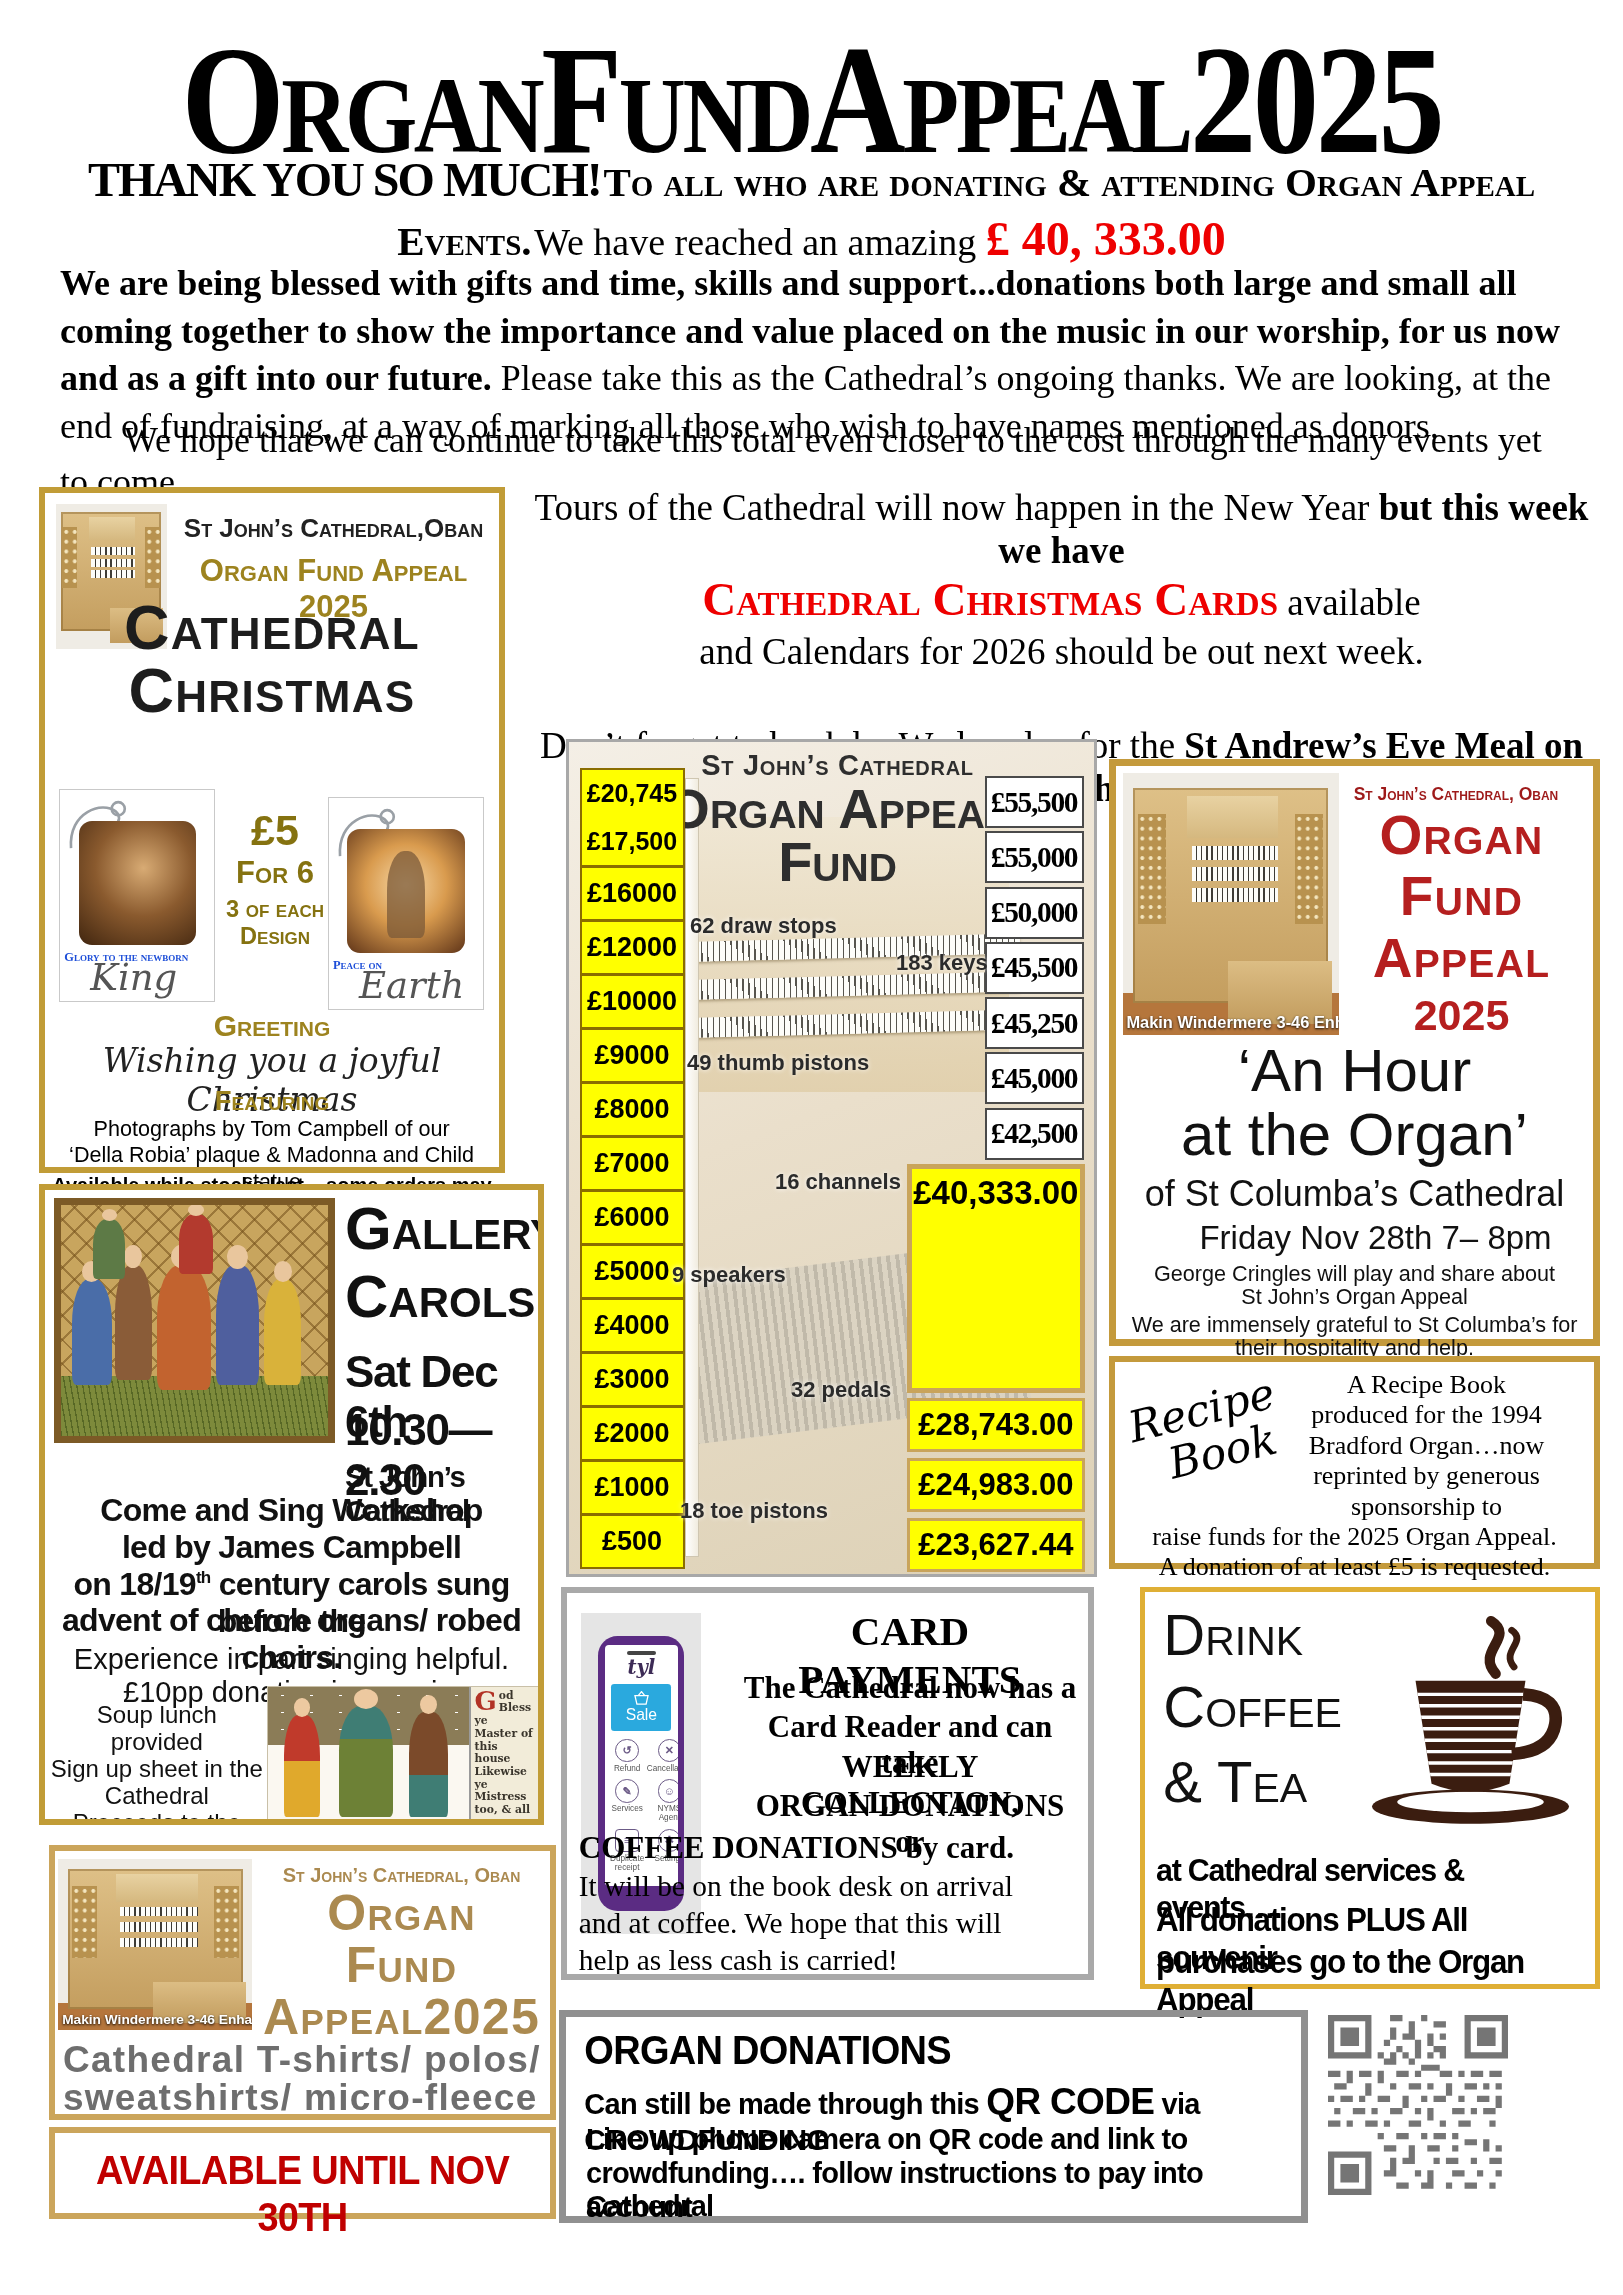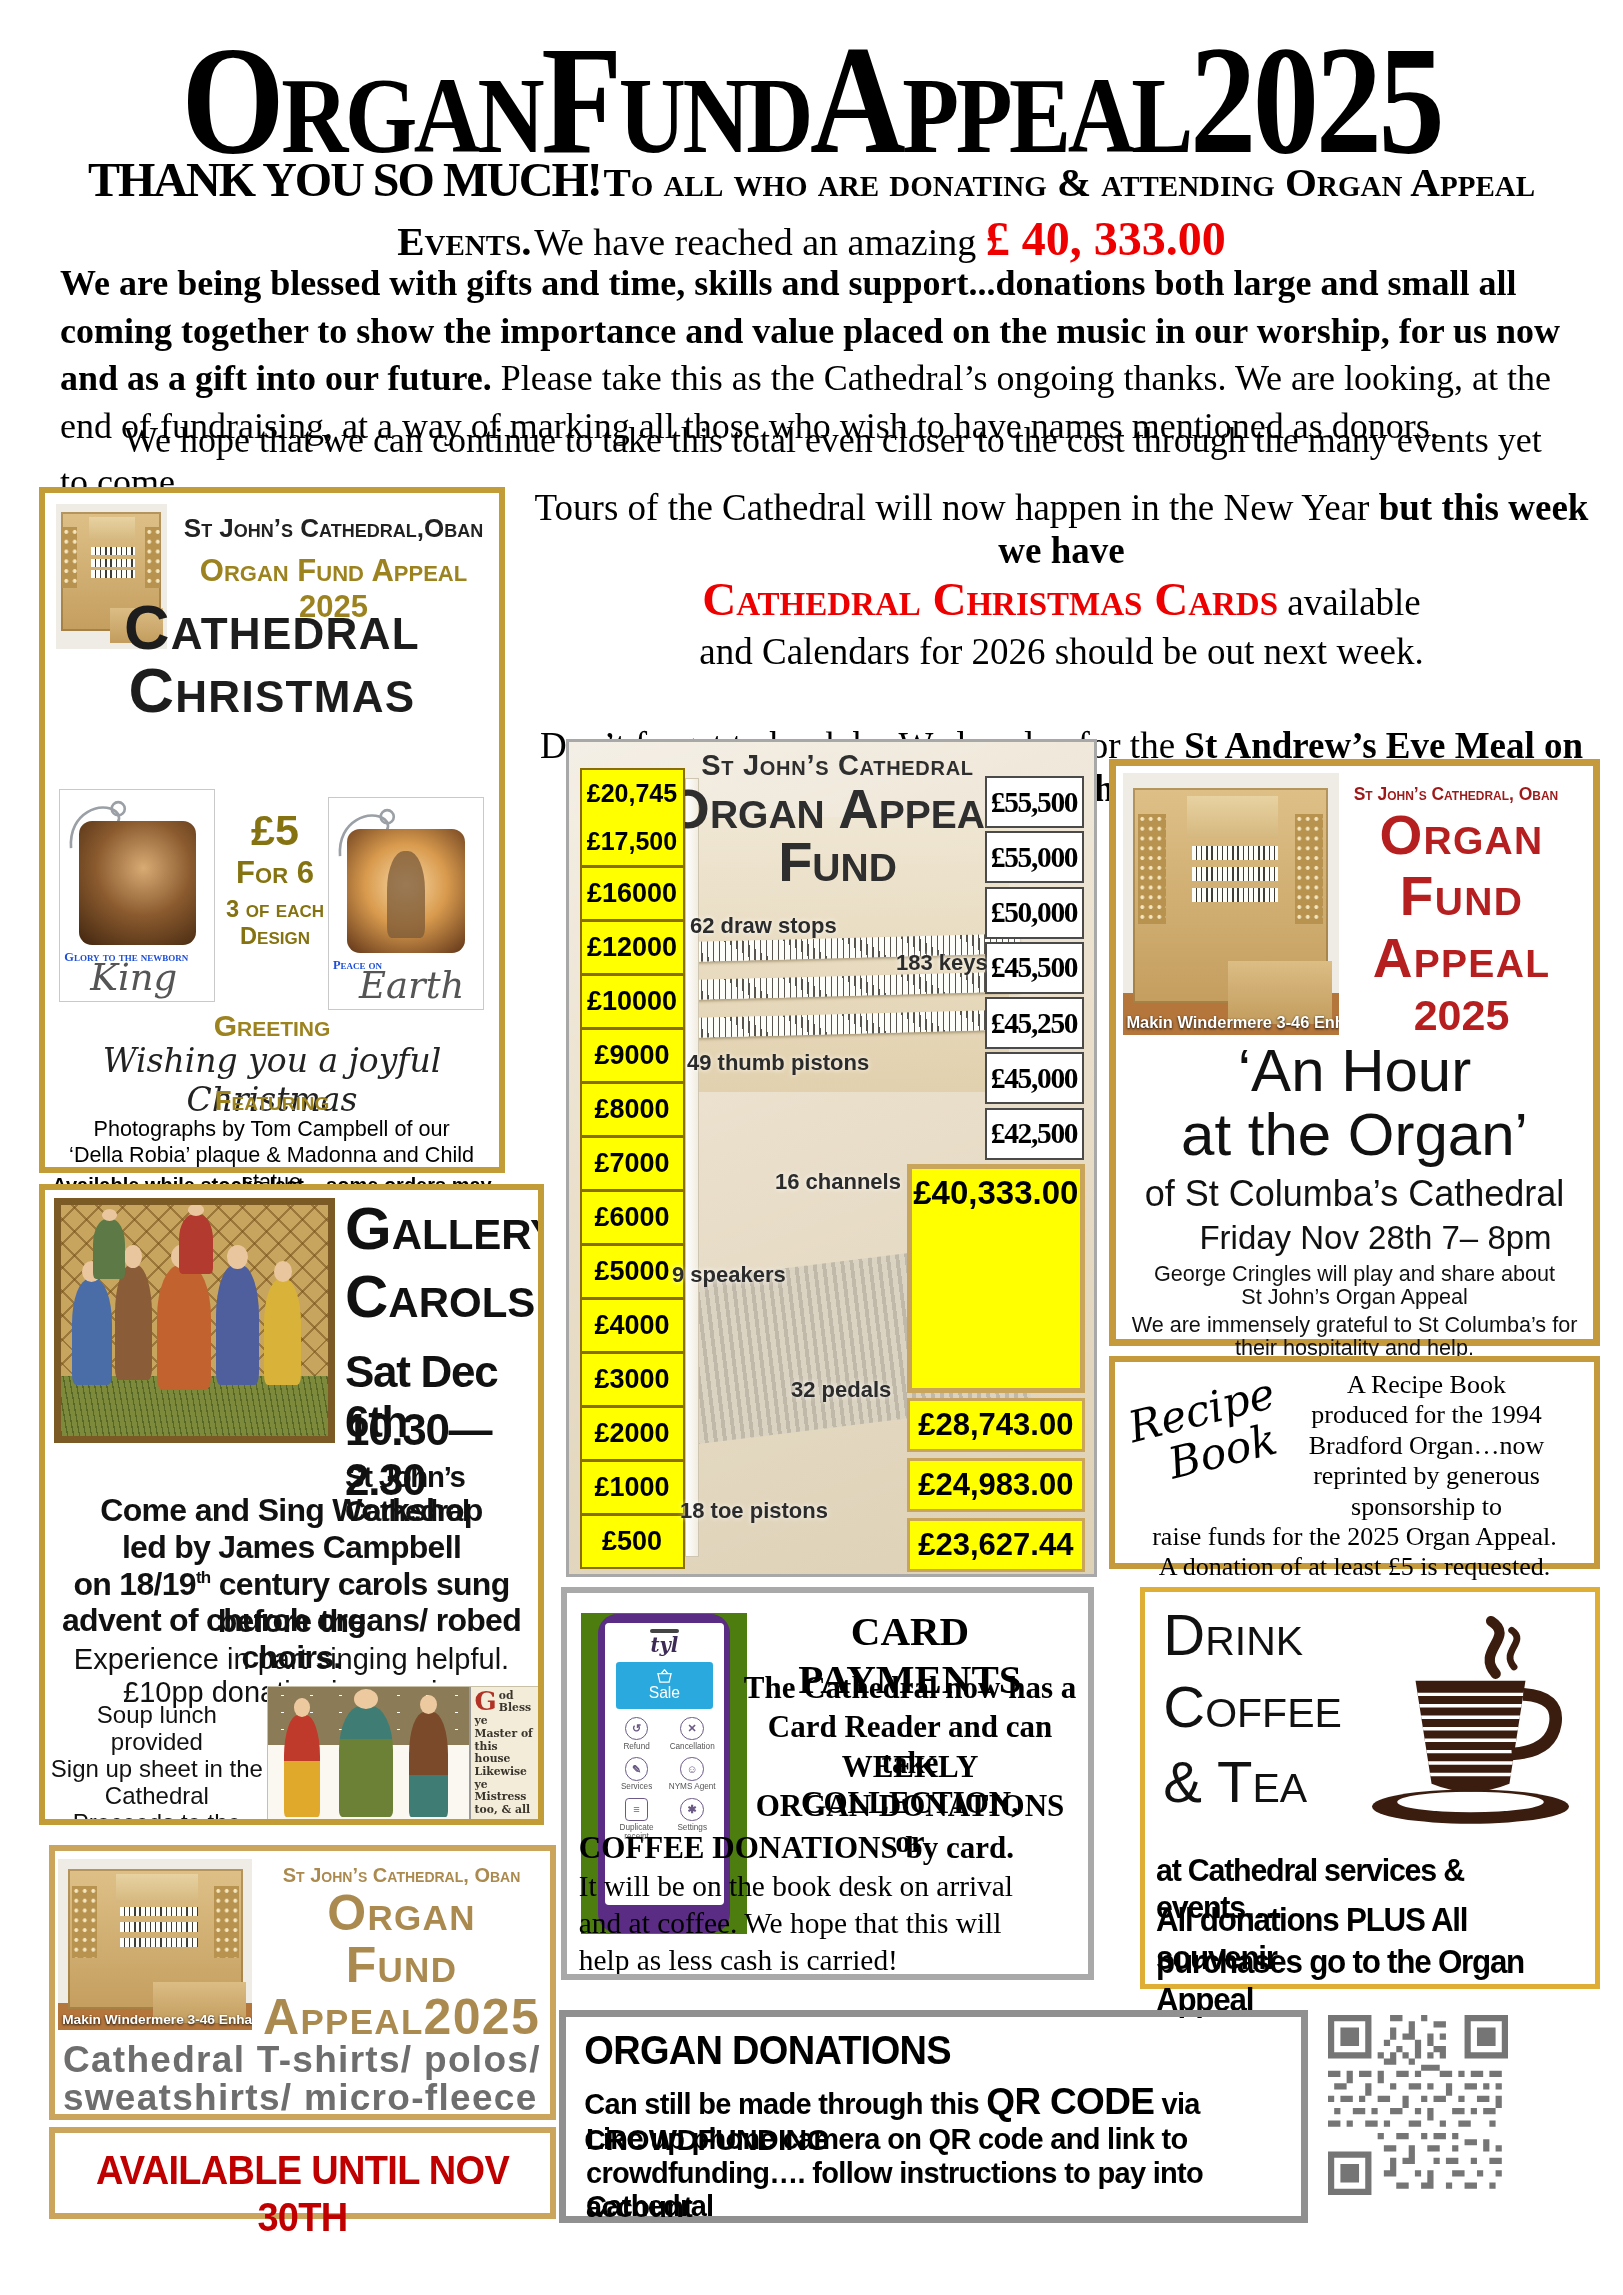--- a/index.html
+++ b/index.html
@@ -216,21 +216,21 @@
   .oa-kb { position:absolute; left:32%; width:40%; height:5.5%;
            background:repeating-linear-gradient(90deg,#fdfdf9 0 3.9px,#3e3c36 3.9px 5.2px); }
   .oa-bench { position:absolute; right:3%; bottom:4%; width:48%; height:24%;
               background:linear-gradient(#dcbd84,#c29c5e); }
   .oa-cap { position:absolute; left:3.9px; bottom:2.6px; color:#fff;
             font-family:"Liberation Sans",sans-serif; font-weight:600; font-size:16.4px;
             text-shadow:0 0.7px 2.6px #000; white-space:nowrap; }
 
   
   .pay-box { left:561px; top:1587px; width:533px; height:393px; overflow:hidden; }
-  .phone-wrap { left:14.4px; top:19.6px; width:166px; height:321px; background:#4d7c0f; padding:1px 17px; }
+  .phone-wrap { left:14.4px; top:19.6px; width:120px; height:321px; background:#e5e5e5; padding:23px 17px; }
   .phone { width:100%; height:100%; background:#5b2c83; border-radius:19.6px; position:relative; padding:9.2px 6.5px; }
   .screen { background:#fff; border-radius:3.9px; width:100%; height:94%; text-align:center; overflow:hidden; }
   .ph-cam { width:29px; height:3.3px; background:#444; border-radius:2px; margin:6.5px auto 1.3px; }
   .ph-brand { font-family:"DejaVu Serif",serif; font-style:italic; font-weight:bold;
               font-size:19.6px; color:#3d2b56; }
   .ph-sale { margin:5.2px auto; width:82%; height:47px; background:#2aa9de; color:#fff;
              border-radius:3.3px; font-family:"Liberation Sans",sans-serif; font-size:15.7px;
              display:flex; flex-direction:column; align-items:center; justify-content:center; gap:1.3px; }
   .ph-grid { display:grid; grid-template-columns:1fr 1fr; gap:6.5px 2.6px; padding:2.6px 5.2px 0;
              font-family:"Liberation Sans",sans-serif; font-size:8.2px; color:#555; }

